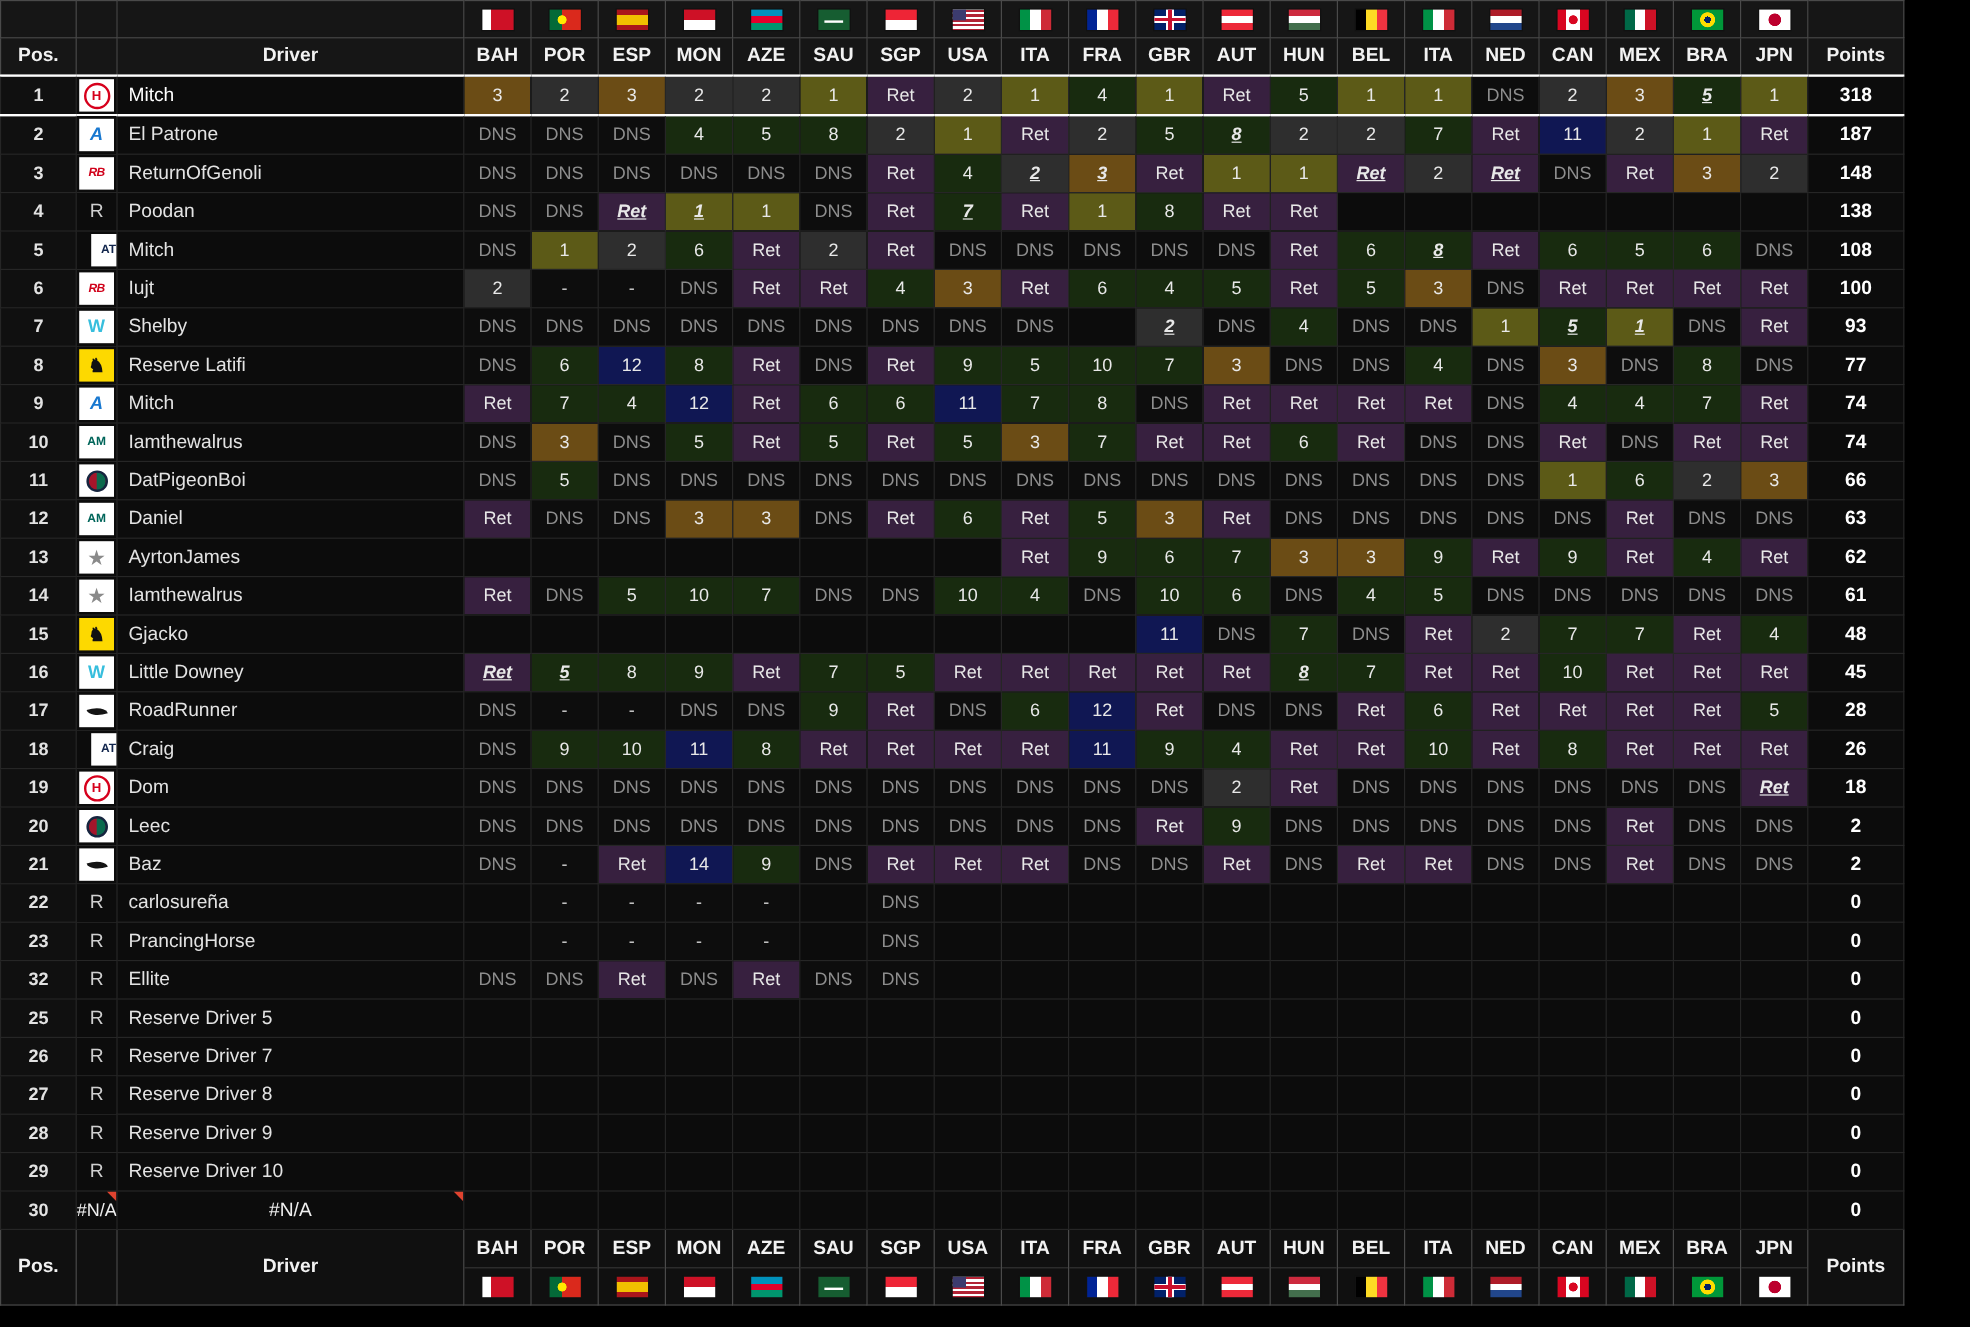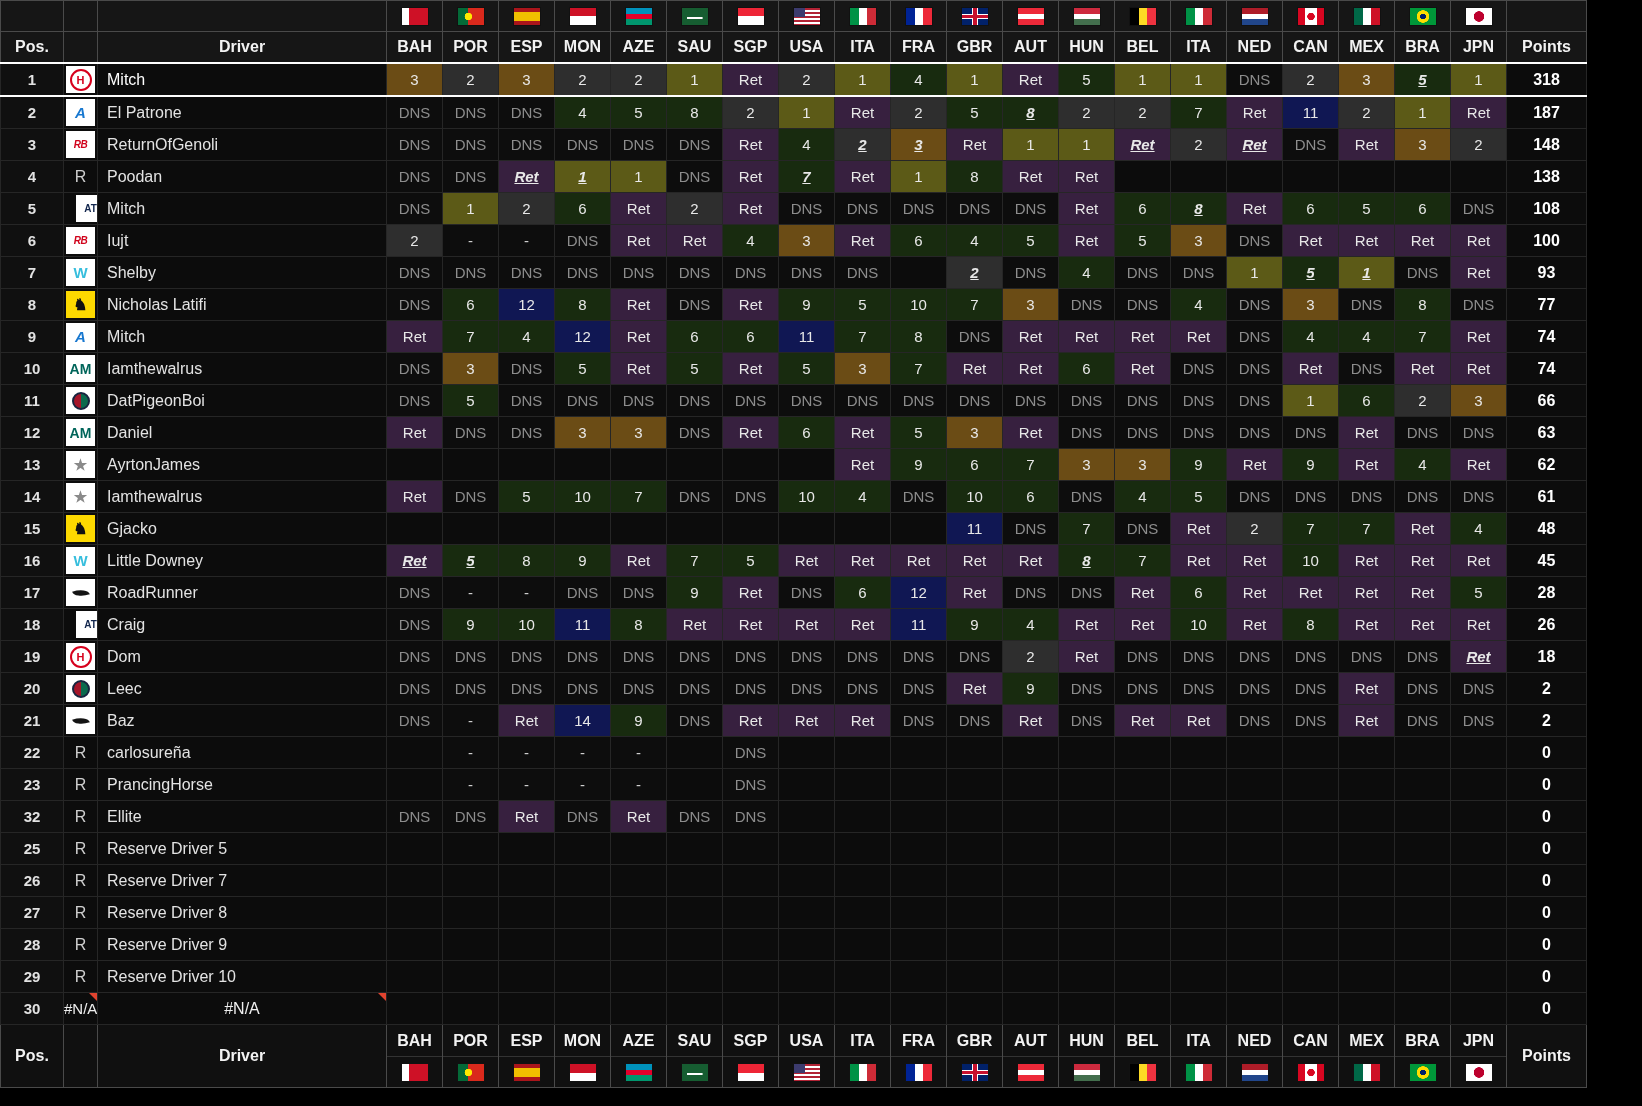--- a/index.html
+++ b/index.html
@@ -41,21 +41,21 @@
   td.drv-cell.na{position:relative;text-align:center;padding-left:0;}
   
   .lg{display:flex;width:29px;height:27px;background:#fff;margin:auto;align-items:center;justify-content:center;font-style:normal;font-weight:800;}
   .lg s{text-decoration:none;font-style:normal;display:flex;align-items:center;justify-content:center;}
   .lg-haas s.ring{width:18px;height:18px;border:2px solid #d6001c;border-radius:50%;color:#d6001c;font-size:11px;font-weight:800;}
   .lg-alpine{color:#1878d0;font-style:italic;font-size:15px;}
   .lg-redbull{color:#d0021b;font-style:italic;font-size:10px;letter-spacing:-.5px;text-align:right;}
   .lg-at{color:#12264d;font-size:10px;margin-left:12px;}
   .lg-wil{color:#37bedd;font-size:15px;}
   .lg-fer{background:#fdd900;color:#111;font-size:16px;}
-  .lg-am{color:#00655a;font-size:14px;}
+  .lg-am{color:#00655a;font-size:10px;}
   .lg-mer{color:#8a8a8a;font-size:15px;}
   .lg-mcl s.swoosh{width:16px;height:8px;background:#141414;border-radius:0 100% 0 100%;transform:rotate(-18deg);}
   .lg-alfa s.alfacirc{width:18px;height:18px;border:2px solid #16253f;border-radius:50%;background:linear-gradient(90deg,#a5152a 0 50%,#0b6a4d 50% 100%);box-sizing:border-box;}
   
   .flag{display:block;width:26px;height:17px;margin:auto;box-shadow:0 0 0 1px #111;}
   .flag-bah{background:linear-gradient(90deg,#fff 0 28%,#ce1126 28%);}
   .flag-por{background:radial-gradient(circle at 40% 50%,#ffe900 0 3.5px,transparent 4px),linear-gradient(90deg,#046a38 0 40%,#da291c 40%);}
   .flag-esp{background:linear-gradient(180deg,#aa151b 0 25%,#f1bf00 25% 75%,#aa151b 75%);}
   .flag-mon{background:linear-gradient(180deg,#ce1126 0 50%,#fff 50%);}
   .flag-aze{background:linear-gradient(180deg,#0092bc 0 33%,#e4002b 33% 66%,#00966e 66%);}
@@ -369,21 +369,21 @@
         <td class="c-p1 fl">1</td>
         <td class="c-dns">DNS</td>
         <td class="c-ret">Ret</td>
         <td class="pts-cell">93</td>
       </tr>
       <tr>
         <td class="pos-cell">8</td>
         <td class="team-cell">
           <span class="lg lg-fer">♞</span>
         </td>
-        <td class="drv-cell">Nicholas Latifi</td>
+        <td class="drv-cell">Reserve Latifi</td>
         <td class="c-dns">DNS</td>
         <td class="c-pts">6</td>
         <td class="c-out">12</td>
         <td class="c-pts">8</td>
         <td class="c-ret">Ret</td>
         <td class="c-dns">DNS</td>
         <td class="c-ret">Ret</td>
         <td class="c-pts">9</td>
         <td class="c-pts">5</td>
         <td class="c-pts">10</td>

